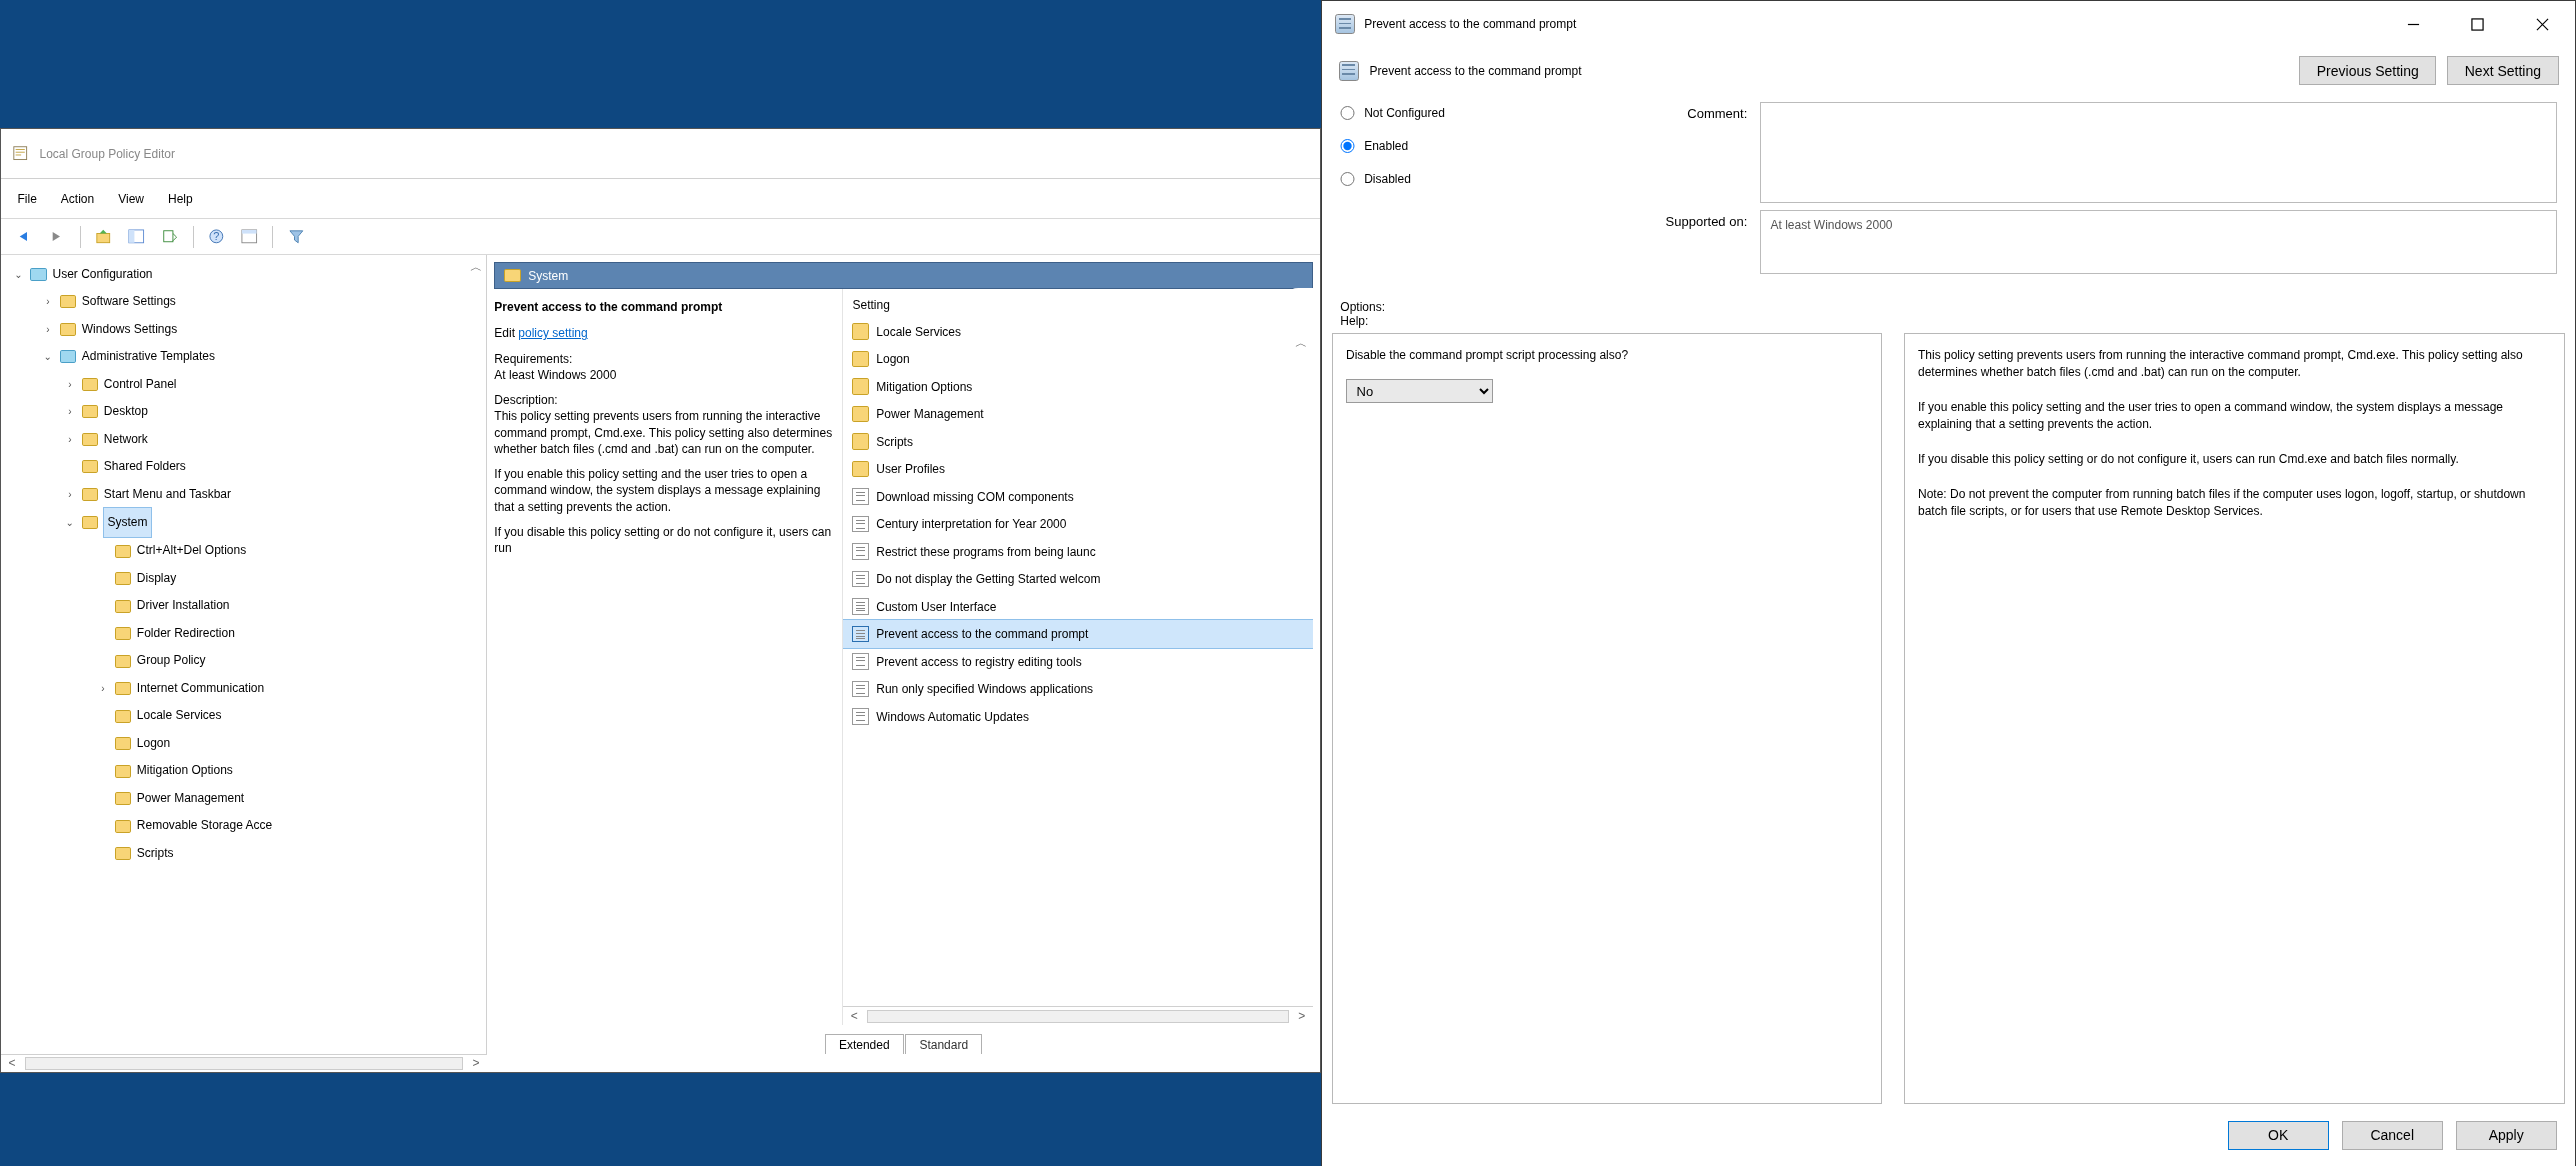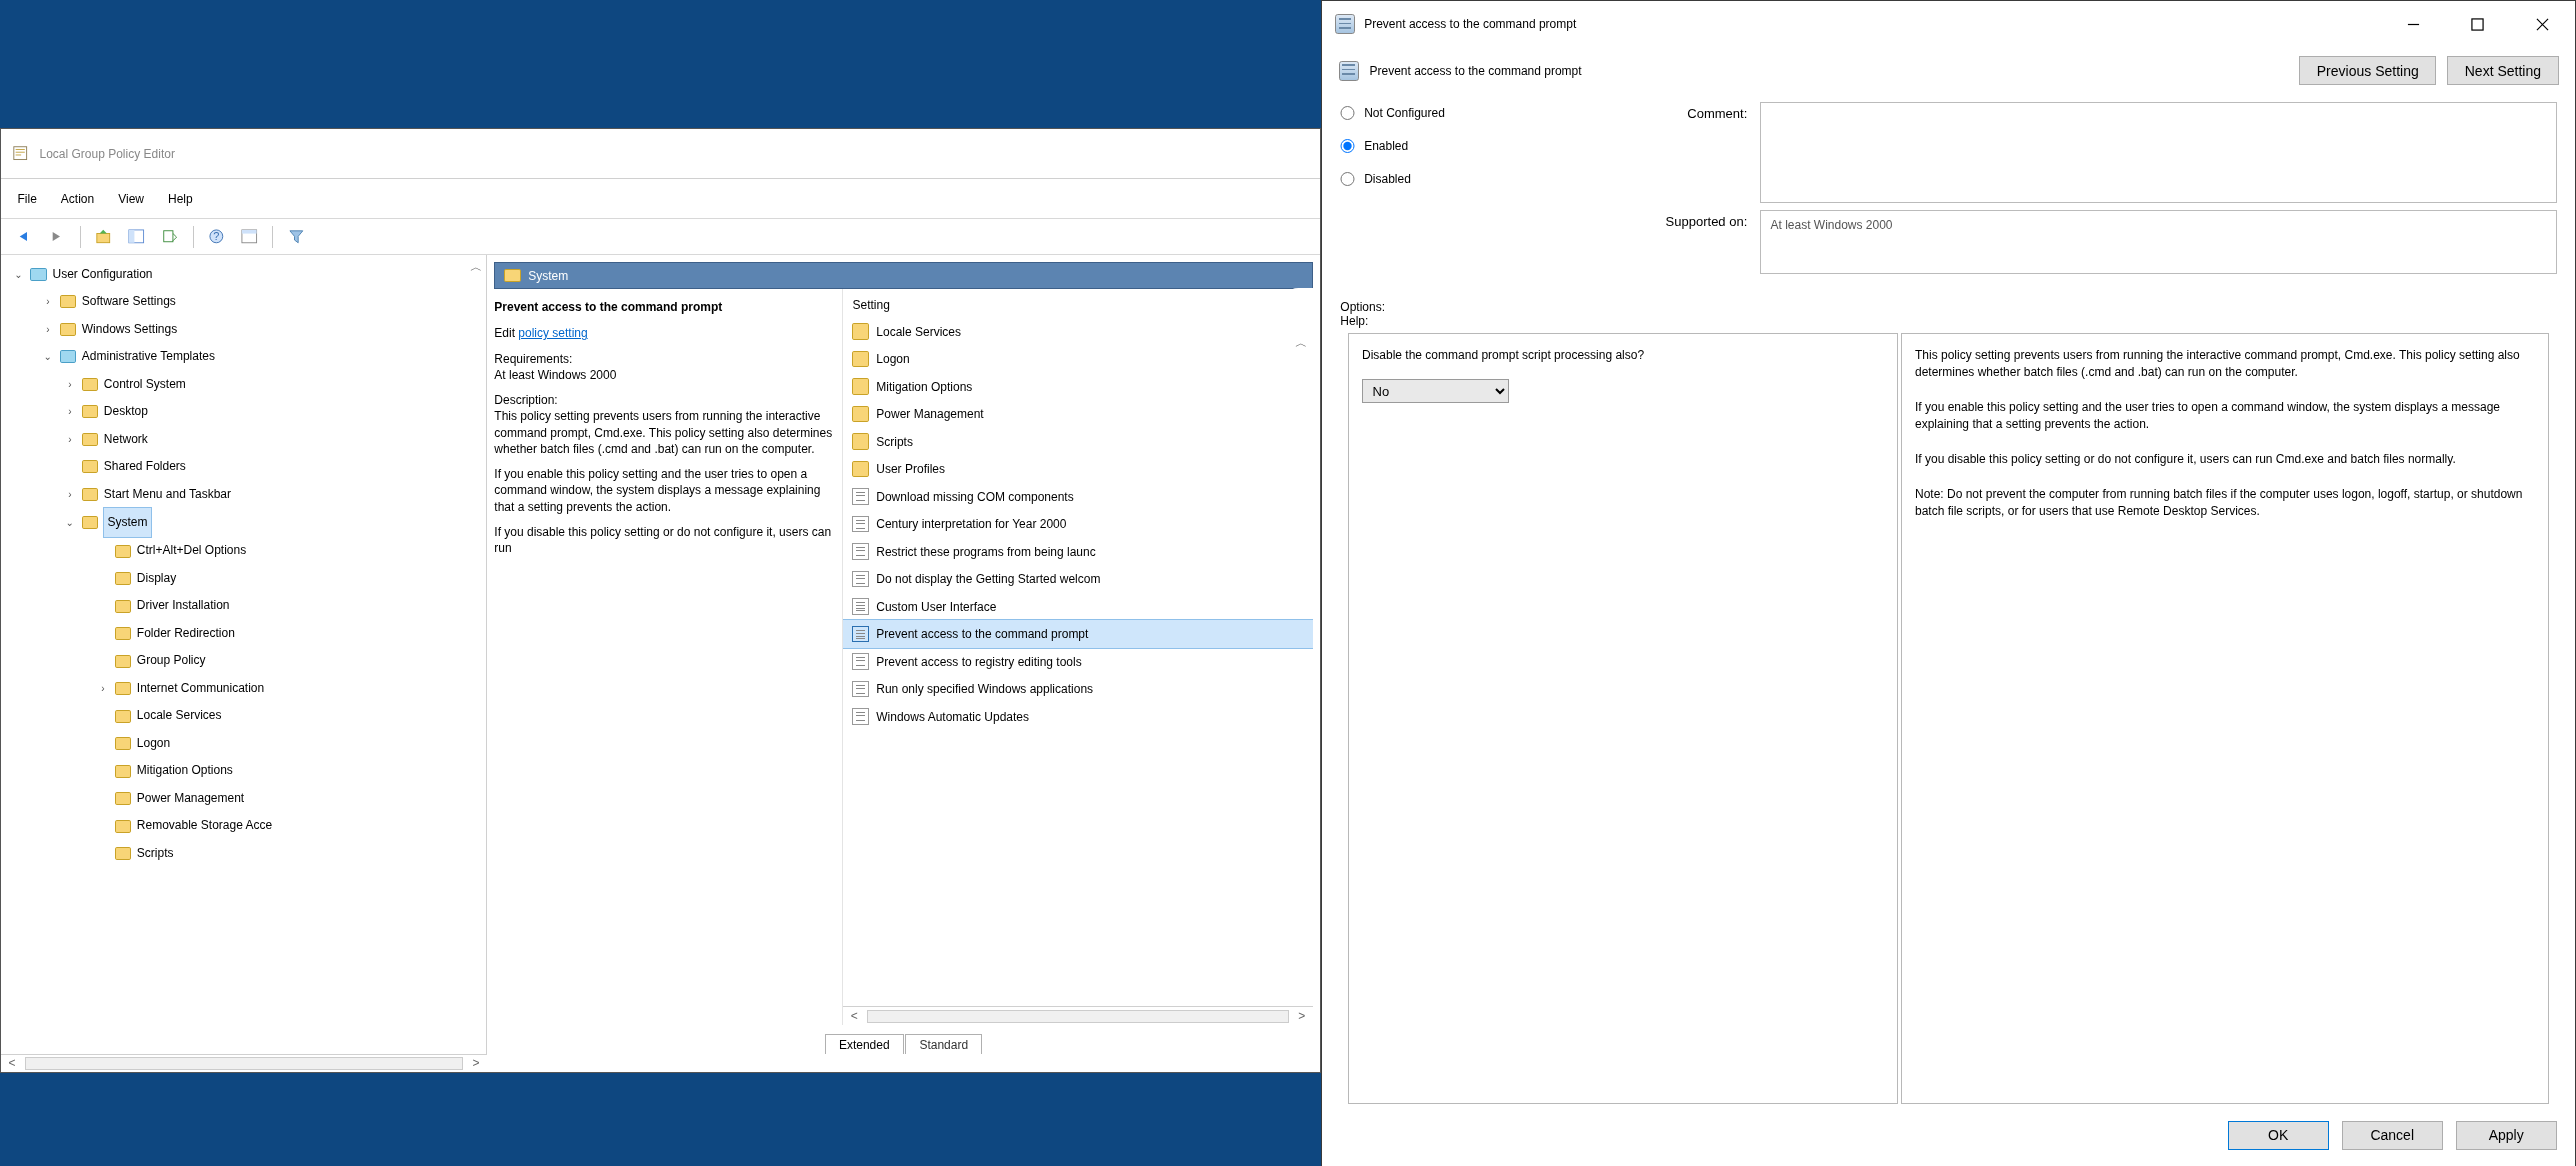--- a/index.html
+++ b/index.html
@@ -83,21 +83,21 @@
 .dlg .btn { background:#e1e1e1; border:0.9px solid #adadad; padding:5.5px 16.5px; font-size:14px; cursor:default; min-width:101px;}
 .dlg .btn.primary { border:1.8px solid #0078d7; padding:4.6px 15.6px;}
 .dlg .grid-top { display:grid; grid-template-columns: 229px 165px 1fr; gap:7.3px 13px; padding:3.7px 18.3px 7.3px; align-items:start;}
 .dlg .radiocol { grid-column:1; grid-row:1 / span 3; display:flex; flex-direction:column; gap:18.3px; padding-top:3.7px;}
 .dlg .radiocol label{ display:flex; align-items:center; gap:9.2px; font-size:13px;}
 .dlg textarea.comments { grid-column:3; grid-row:1 / span 2; height:101px; resize:none; border:0.9px solid #bbb; font:inherit; overflow-y:scroll;}
 .dlg .supported-box { grid-column:3; grid-row:3; border:0.9px solid #bbb; padding:7.3px 9.2px; color:#555; background:#fff; height:64px; overflow-y:scroll;}
 .dlg .labels-right {grid-column:2; text-align:right; padding-top:3.7px; font-size:13px;}
 .dlg .row-labels { display:flex; padding:18.3px 18.3px 5.5px; font-size:13px;flex-direction:column;}
 .dlg .row-labels .l1{ width:560px;}
-.dlg .twocol { flex:1; display:flex; gap:3px; padding:0 26px;}
+.dlg .twocol { flex:1; display:flex; gap:22px; padding:0 10px;}
 .dlg .pane { border:0.9px solid #b8b8b8; padding:13px; font-size:13px; line-height:1.4; }
 .dlg .pane.options { width:550px;}
 .dlg .pane.help { flex:1; overflow-y:scroll;}
 .dlg select { border:0.9px solid #9a9a9a; background:#e9e9e9; font:inherit; padding:2.8px 5.5px; width:147px;}
 .dlg .footer { display:flex; justify-content:flex-end; gap:13px; padding:16.5px 18.3px;}
 .pol-icon{ width:20px; height:20px; border:0.9px solid #888; display:inline-block; background:linear-gradient(#dce8f5,#a6c4e0); position:relative; border-radius:2.8px;}
 .pol-icon::after{content:""; position:absolute; inset:2.8px; background:repeating-linear-gradient(#6a89a8 0 1.8px, transparent 1.8px 4.6px);}
 input[type=radio]{ width:14.7px; height:14.7px;}
 </style>
 </head>
@@ -188,21 +188,21 @@
             <span class="label">Windows Settings</span>
           </li>
           <li class="indent1">
             <span class="twisty">⌄</span>
             <span class="folder-ico admin"></span>
             <span class="label">Administrative Templates</span>
           </li>
           <li class="indent2">
             <span class="twisty">›</span>
             <span class="folder-ico"></span>
-            <span class="label">Control System</span>
+            <span class="label">Control Panel</span>
           </li>
           <li class="indent2">
             <span class="twisty">›</span>
             <span class="folder-ico"></span>
             <span class="label">Desktop</span>
           </li>
           <li class="indent2">
             <span class="twisty">›</span>
             <span class="folder-ico"></span>
             <span class="label">Network</span>

